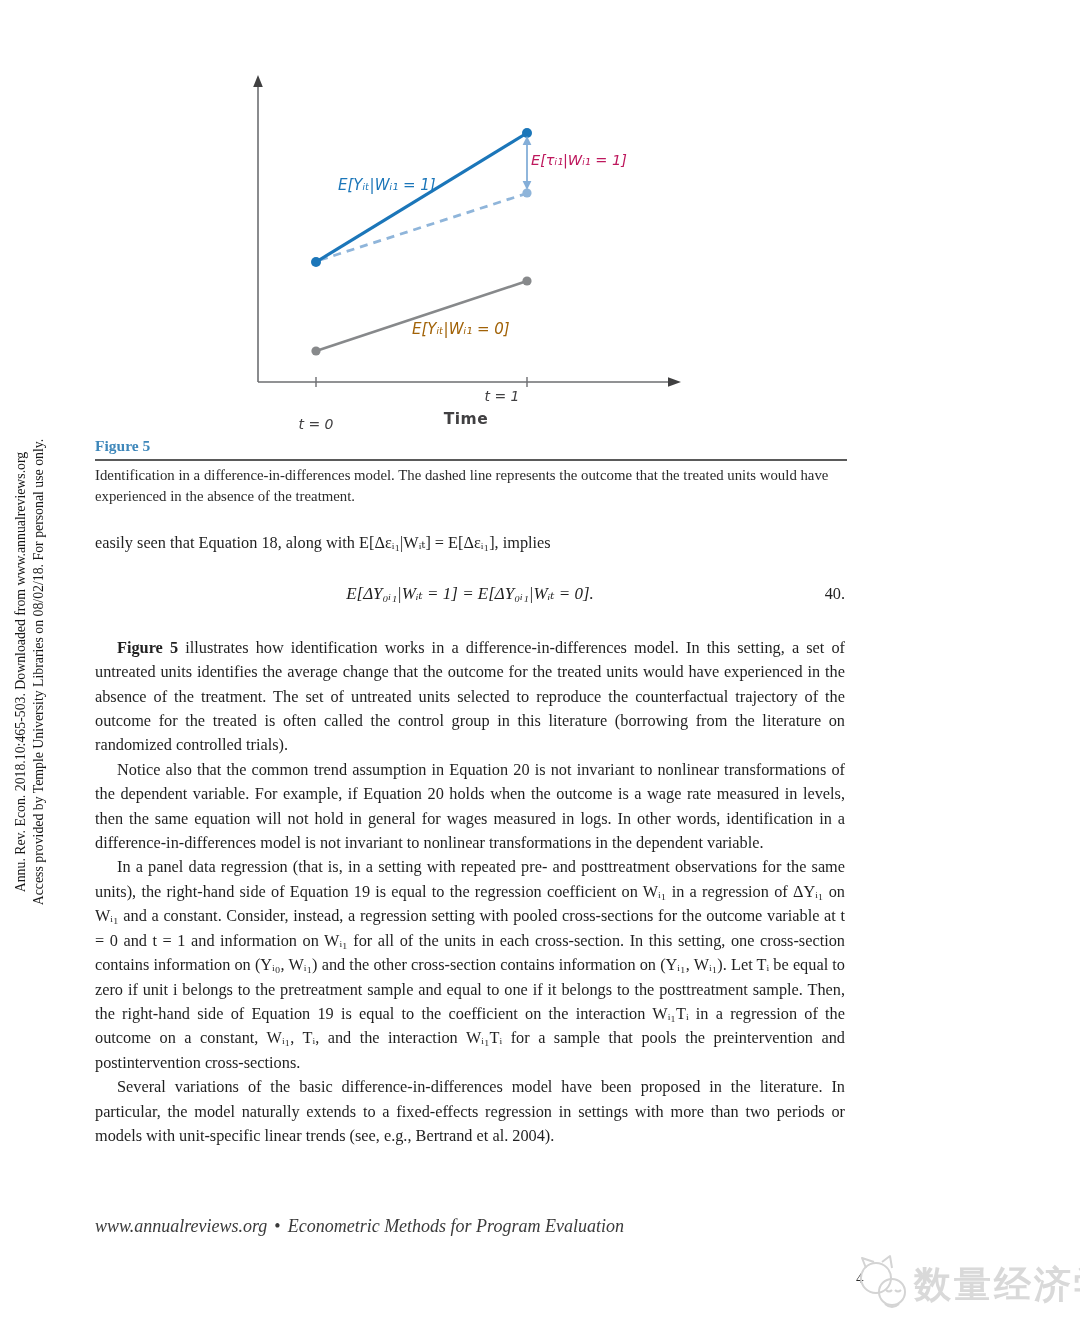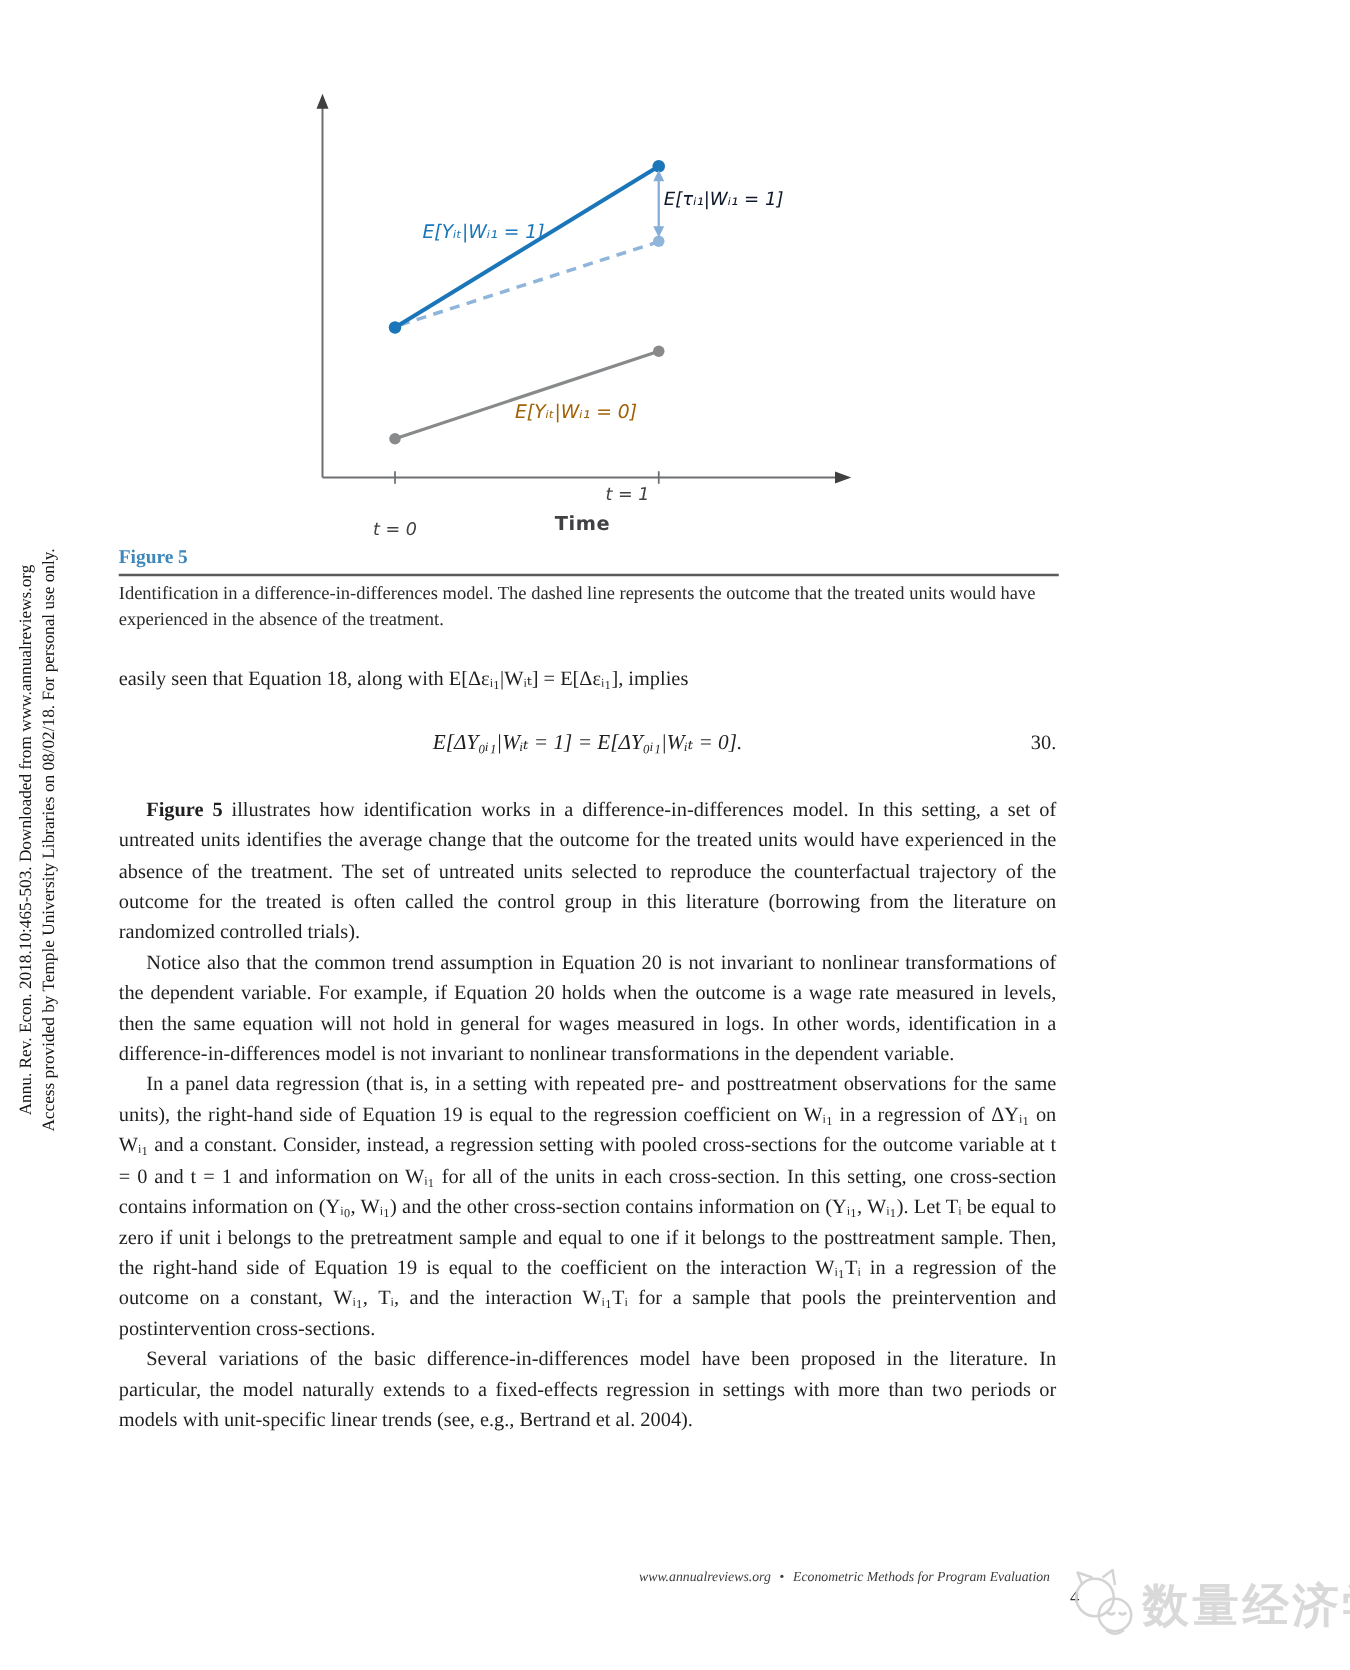--- a/index.html
+++ b/index.html
@@ -32,21 +32,21 @@
   .figure-area { position: absolute; left: 0; top: 0; width: 1080px; height: 440px; }
   .figure-area svg { position: absolute; left: 238px; top: 70px; }
   .chart-label {
     position: absolute;
     font-family: "DejaVu Sans", sans-serif;
     font-style: italic;
     font-size: 15px;
     white-space: nowrap;
   }
   .lbl-treated { left: 338px; top: 176px; color: #1b76b9; }
-  .lbl-effect  { left: 531px; top: 152px; color: #0f172a; font-size: 14.5px; }
+  .lbl-effect  { left: 531px; top: 152px; color: #be185d; font-size: 14.5px; }
   .lbl-control { left: 412px; top: 320px; color: #a16207; text-align: center; }
   .lbl-t0 { left: 316px; top: 388px; transform: translateX(-50%); color: #414042; font-size: 14px; margin-top: 28px; }
   .lbl-t1 { left: 502px; top: 388px; transform: translateX(-50%); color: #414042; font-size: 14px; }
   .lbl-time {
     left: 466px; top: 410px; transform: translateX(-50%);
     color: #414042; font-style: normal; font-weight: bold; font-size: 15.5px; letter-spacing: .5px; text-align: right;
   }
 
   
   .figure-heading {
@@ -78,23 +78,23 @@
     font-style: italic;
     font-size: 17px;
   }
   .equation-number {
     position: absolute; right: 0; top: 0;
     font-style: normal; font-size: 16.3px;
   }
 
   
   .footer-line {
-    position: absolute; left: 95px; top: 1256px;
-    width: 745px; text-align: right;
-    font-style: italic; font-size: 11px; color: #3a3a3a;
+    position: absolute; left: 95px; top: 1216px;
+    width: 745px; text-align: left;
+    font-style: italic; font-size: 18px; color: #3a3a3a;
   }
   .footer-line .sep { font-style: normal; padding: 0 7px; }
   .page-number {
     position: absolute; left: 856px; top: 1270px;
     font-size: 15px; color: #2d2d2d;
   }
 
   
   .watermark {
     position: absolute; left: 852px; top: 1254px;
@@ -152,21 +152,21 @@
 
   <div class="figure-heading">Figure 5</div>
   <div class="figure-rule"></div>
   <div class="figure-caption">Identification in a difference-in-differences model. The dashed line represents the outcome that the treated units would have experienced in the absence of the treatment.</div>
 
   <div class="body-col">
     <p>easily seen that Equation 18, along with E[Δεᵢ₁|Wᵢₜ] = E[Δεᵢ₁], implies</p>
 
     <div class="equation-row">
       <span>E[ΔY₀ᵢ₁|Wᵢₜ = 1] = E[ΔY₀ᵢ₁|Wᵢₜ = 0].</span>
-      <span class="equation-number">30.</span>
+      <span class="equation-number">40.</span>
     </div>
 
 
     <p class="indent"><b>Figure 5</b><span> illustrates how identification works in a difference-in-differences model. In this setting, a set of untreated units identifies the average change that the outcome for the treated units would have experienced in the absence of the treatment. The set of untreated units selected to reproduce the counterfactual trajectory of the outcome for the treated is often called the control group in this literature (borrowing from the literature on randomized controlled trials).</span></p>
 
     <p class="indent">Notice also that the common trend assumption in Equation 20 is not invariant to nonlinear transformations of the dependent variable. For example, if Equation 20 holds when the outcome is a wage rate measured in levels, then the same equation will not hold in general for wages measured in logs. In other words, identification in a difference-in-differences model is not invariant to nonlinear transformations in the dependent variable.</p>
 
     <p class="indent">In a panel data regression (that is, in a setting with repeated pre- and posttreatment observations for the same units), the right-hand side of Equation 19 is equal to the regression coefficient on Wᵢ₁ in a regression of ΔYᵢ₁ on Wᵢ₁ and a constant. Consider, instead, a regression setting with pooled cross-sections for the outcome variable at t = 0 and t = 1 and information on Wᵢ₁ for all of the units in each cross-section. In this setting, one cross-section contains information on (Yᵢ₀, Wᵢ₁) and the other cross-section contains information on (Yᵢ₁, Wᵢ₁). Let Tᵢ be equal to zero if unit i belongs to the pretreatment sample and equal to one if it belongs to the posttreatment sample. Then, the right-hand side of Equation 19 is equal to the coefficient on the interaction Wᵢ₁Tᵢ in a regression of the outcome on a constant, Wᵢ₁, Tᵢ, and the interaction Wᵢ₁Tᵢ for a sample that pools the preintervention and postintervention cross-sections.</p>
 
     <p class="indent">Several variations of the basic difference-in-differences model have been proposed in the literature. In particular, the model naturally extends to a fixed-effects regression in settings with more than two periods or models with unit-specific linear trends (see, e.g., Bertrand et al. 2004).</p>

